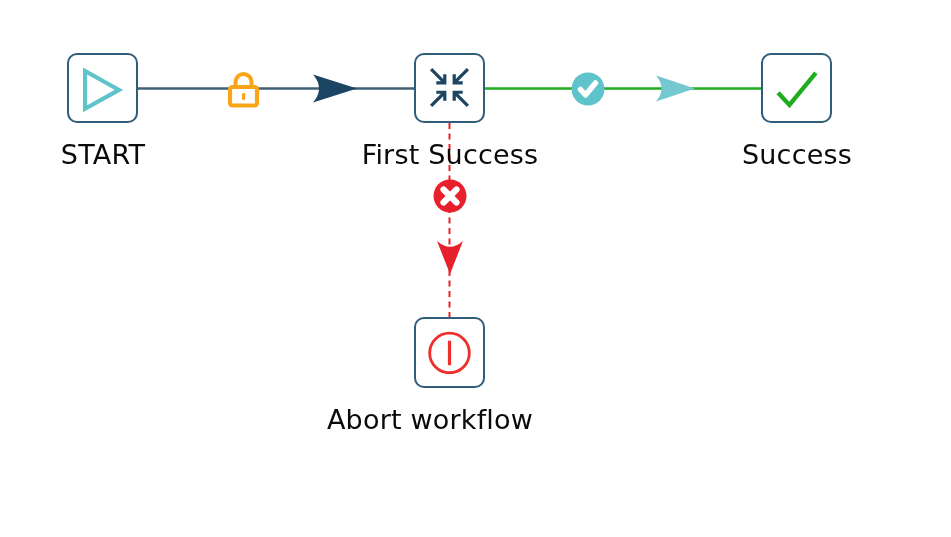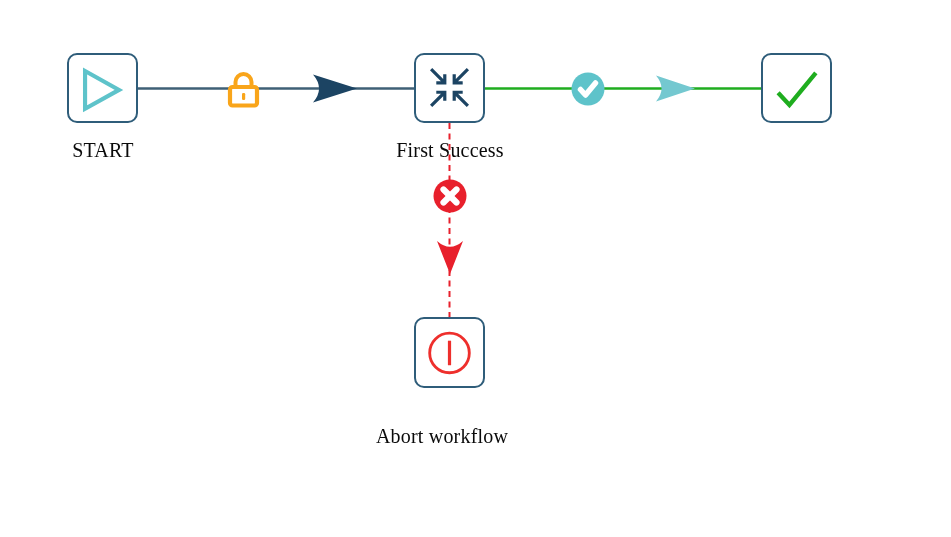--- a/index.html
+++ b/index.html
@@ -2,30 +2,30 @@
 <html style="--background: #ffffff; --node-border: #2f5d7a; --steel-line: #3f6076; --navy: #1c4463; --teal: #5ec3ca; --teal-arrow: #74c8d0; --green: #1fad1f; --red: #e8202c; --abort-red: #ee2f2c; --orange: #f9a51a; --label: #0a0a0a;"><head>
 <meta charset="utf-8">
 <style>
   html,body{margin:0;padding:0;}
   body{font-family:"DejaVu Sans","Liberation Sans",sans-serif;}
   .canvas{position:relative;width:951px;height:537px;background:var(--background,#fff);overflow:hidden;}
   .edges{position:absolute;left:0;top:0;width:951px;height:537px;}
   .node{position:absolute;box-sizing:border-box;background:#fff;
         border:2.2px solid var(--node-border);border-radius:10px;}
   .node svg{display:block;width:100%;height:100%;}
-  .node-label{position:absolute;transform:translateX(-50%);font-size:20px;
-        color:var(--label);white-space:nowrap;letter-spacing:0.2px;font-family:Liberation Serif, serif;}
+  .node-label{position:absolute;transform:translateX(-50%);font-size:27px;
+        color:var(--label);white-space:nowrap;letter-spacing:0.2px;}
   #node-start{left:67px;top:53px;width:71px;height:70px;}
   #node-first-pipeline{left:414px;top:53px;width:71px;height:70px;}
   #node-success{left:761px;top:53px;width:71px;height:70px;}
   #node-abort{left:414px;top:317px;width:71px;height:71px;}
   #label-start{left:103px;top:139px;}
   #label-first-pipeline{left:450px;top:139px;}
   #label-success{left:797px;top:139px;}
-  #label-abort{left:442px;top:404px;margin-top:21px;}
+  #label-abort{left:430px;top:404px;}
 </style>
 </head>
 <body>
 
 <div class="canvas">
 
   <svg class="edges" viewBox="0 0 951 537">
 
     <g>
       <line x1="138" y1="88.5" x2="416" y2="88.5" style="stroke:var(--steel-line);stroke-width:2.3"></line>
@@ -85,14 +85,15 @@
 
   <div class="node" id="node-abort">
     <svg viewBox="0 0 71 71">
       <circle cx="35.5" cy="36" r="21" style="fill:none;stroke:var(--abort-red);stroke-width:3"></circle>
       <line x1="35.5" y1="23" x2="35.5" y2="49" style="stroke:var(--abort-red);stroke-width:3.4"></line>
     </svg>
   </div>
 
   <div class="node-label" id="label-start">START</div>
   <div class="node-label" id="label-first-pipeline">First Success</div>
+  <div class="node-label" id="label-success">Success</div>
   <div class="node-label" id="label-abort">Abort workflow</div>
 </div>
 
 </body></html>

